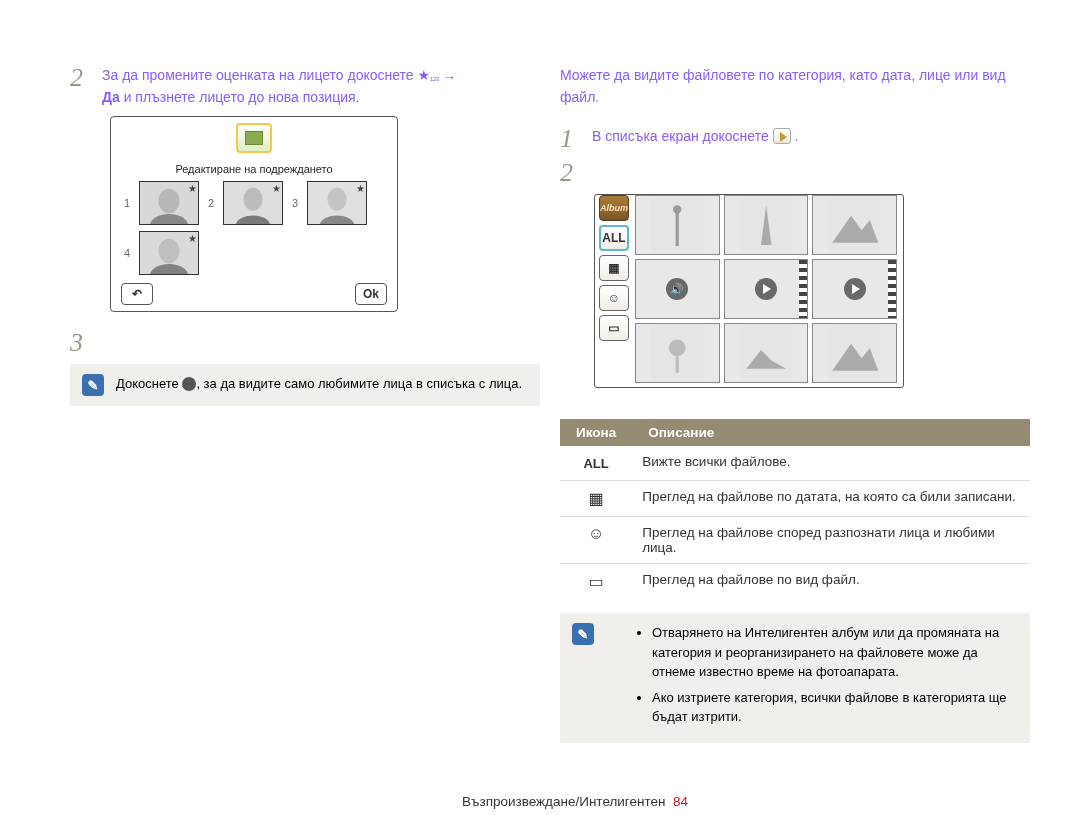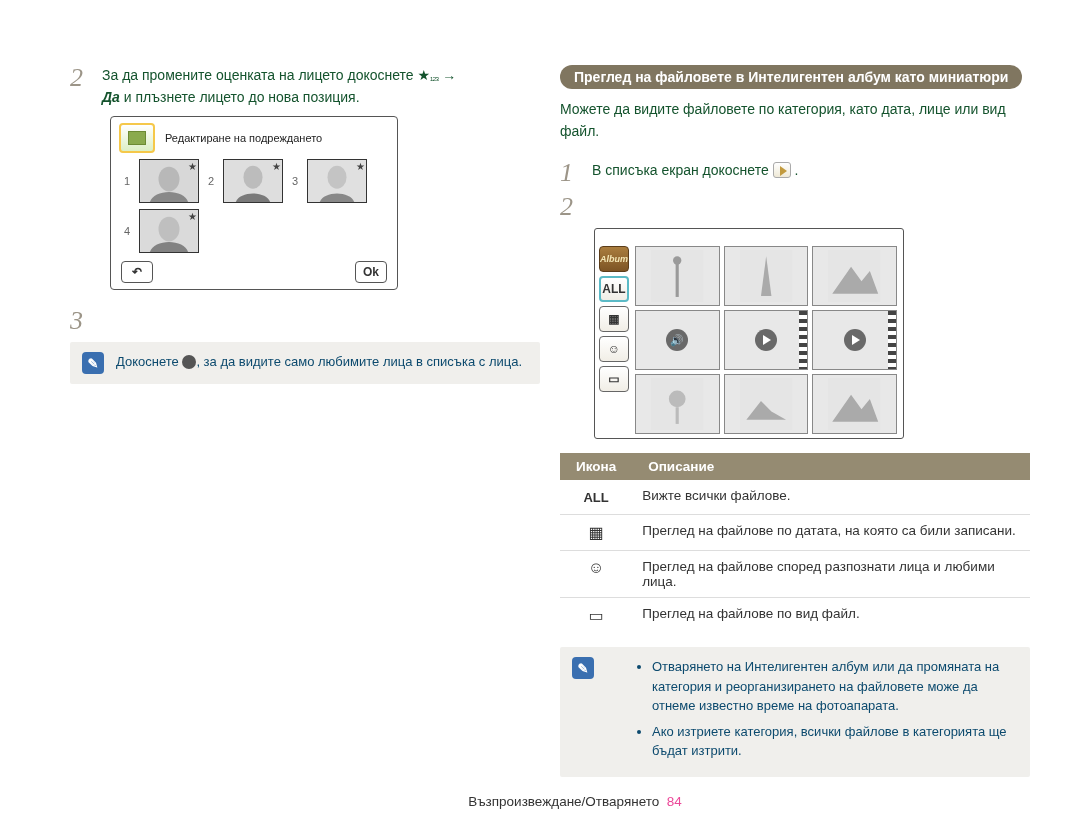--- a/index.html
+++ b/index.html
@@ -22,22 +22,22 @@
     margin-bottom: 48px;
   }
   .columns { display: flex; gap: 20px; }
   .col { width: 470px; }
 
   .step-row { display: flex; align-items: flex-start; gap: 14px; margin-bottom: 8px; }
   .step-num {
     font-style: italic; font-size: 26px; font-family: Georgia, serif;
     color: #9c9588; line-height: 1; min-width: 18px;
   }
-  .step-text { line-height: 1.55; color: #14532d; flex: 1; }
-  .bold { font-weight: bold; font-style: italic; }
+  .step-text { line-height: 1.55; color: #8b5cf6; flex: 1; }
+  .bold { font-weight: bold; }
   .arrow { font-weight: bold; }
 
   .glyph-star::before { content: "★"; font-size: 14px; }
   .glyph-star123 { display: inline-block; }
   .glyph-star123::after { content: "₁₂₃"; font-size: 10px; letter-spacing: -1px; }
   .glyph-ok-text { font-weight: bold; font-size: 13px; }
   .glyph-play {
     display: inline-block; width: 18px; height: 16px; vertical-align: text-bottom;
     position: relative; border: 1px solid #aaa; border-radius: 3px;
     background: linear-gradient(#fff,#efe9d6);
@@ -47,21 +47,21 @@
     border-left: 7px solid #c29a3e; border-top: 5px solid transparent; border-bottom: 5px solid transparent;
   }
   .glyph-calendar, .glyph-person, .glyph-folder { display:inline-block; width:18px; text-align:center; font-size:16px; }
 
   
   .camera-screen {
     width: 288px; margin: 8px 0 18px 40px;
     border: 1.5px solid #555; border-radius: 4px;
     padding: 6px 8px 6px 8px; background: #fff;
   }
-  .cs-top { display: flex; align-items: center; gap: 10px; }
+  .cs-top { display: flex; align-items: center; gap: 10px; flex-direction: column; }
   .cs-album-icn {
     width: 36px; height: 30px; border: 2px solid #f5c84a; border-radius: 4px;
     background: linear-gradient(#fff,#dcefc5);
     display:flex;align-items:center;justify-content:center;
   }
   .cs-album-icn div{width:18px;height:14px;background:#8aaa4d;border:1px solid #6c8a33;}
   .cs-title { font-size: 11px; color:#222; }
   .cs-grid { display: grid; grid-template-columns: 12px 60px 12px 60px 12px 60px; grid-auto-rows: 44px; gap: 6px 6px; padding: 6px 2px 4px 2px; align-items:center;}
   .cs-idx { font-size: 11px; color:#666; text-align:center; }
   .face-thumb { width:60px; height:44px; border:1px solid #333; background:#e2e2e2; position:relative; overflow:hidden;}
@@ -69,38 +69,38 @@
   .face-star { position:absolute; top:1px; right:1px; font-size:10px; color:#444; }
   .cs-bottom { display:flex; justify-content:space-between; padding:4px 2px 0 2px; }
   .cs-btn { border:1.5px solid #555; border-radius:4px; height:22px; min-width:32px; display:flex;align-items:center;justify-content:center; font-size:12px; font-weight:bold; background:#fff; }
 
   ul.bullets { margin: 4px 0 14px 44px; padding: 0; list-style: none; }
   ul.bullets li::before { content: "• "; color:#555; }
   ul.bullets li { line-height: 1.55; color:#222; font-size: 13.5px; }
 
   .note-box {
     display:flex; gap:12px; background:#f0efec; padding:10px 12px; border-radius:2px;
-    color:#0c4a6e; font-size:13px; line-height:1.5; align-items:flex-start;
+    color:#000000; font-size:13px; line-height:1.5; align-items:flex-start;
   }
   .note-icon {
     width:22px; height:22px; border-radius:4px; background:#3a6fb0;
     color:#fff; display:flex;align-items:center;justify-content:center; font-weight:bold; flex:0 0 22px;
     font-size:14px;
   }
   .note-icon::before { content:"✎"; font-size:13px; }
 
   
   .pill {
     background:#807660; color:#fff; font-weight:bold; font-size:14px;
     border-radius:12px; padding:4px 14px; display:inline-block; margin-bottom:10px;
   }
   .right-fig {
-    width: 310px; margin: 8px 0 14px 34px;
+    width: 310px; margin: 8px 0 31px 34px;
     border: 1.5px solid #555; border-radius: 3px;
-    background: #fff; padding: 17px 6px 4px 4px;
+    background: #fff; padding: 0 6px 4px 4px;
     display:flex; gap:6px;
   }
   .rf-sidebar { display:flex; flex-direction:column; gap:4px; }
   .rf-btn {
     width:30px; height:26px; border:1.5px solid #666; border-radius:4px;
     background:linear-gradient(#fff,#f1eee6); display:flex;align-items:center;justify-content:center;
     font-size:12px; font-weight:bold; color:#333;
   }
   .rf-btn.album { background:linear-gradient(#aa7d3e,#7d5424); border-color:#5a3c19; color:#f3e5b3; font-style:italic; font-size:9px; }
   .rf-btn.active { border:2px solid #5bbac6; }
@@ -126,21 +126,21 @@
   table.icon-table tr:last-child td { border-bottom: none; }
   .all-tag { font-weight: bold; font-size: 13px; }
 
   .note-box ul { margin: 0; padding-left: 14px; }
   .note-box ul li { margin-bottom: 6px; margin-left: 32px; }
 
   .footer {
     position: absolute; left:0; right:0; bottom: 6px;
     text-align: center; color:#333; font-size:13.5px;
   }
-  .footer .pg { color:#ec4899; }
+  .footer .pg { color:#b91c1c; }
   .dot-icon{display:inline-block;width:14px;height:14px;border-radius:50%;background:#555;vertical-align:text-bottom;}
 </style>
 </head>
 <body>
 
 <div class="page-inner">
 
 
   <div class="columns">
 
@@ -219,21 +219,20 @@
         <div class="note-icon"></div>
         <div>
           <span>Докоснете </span><span class="dot-icon"></span><span>, за да видите само любимите лица в списъка с лица.</span>
         </div>
       </div>
 
     </div>
 
     <div class="col">
 
-      <div class="pill">Преглед на файловете в Интелигентен албум като миниатюри</div>
 
       <div class="step-text" style="margin-bottom:18px;">Можете да видите файловете по категория, като дата, лице или вид файл.</div>
 
       <div class="step-row">
         <div class="step-num">1</div>
         <div class="step-text">
           <span>В списъка екран докоснете </span><span class="glyph-play"></span> .
         </div>
       </div>
 
@@ -343,16 +342,16 @@
         <ul>
           <li>Отварянето на Интелигентен албум или да промяната на категория и реорганизирането на файловете може да отнеме известно време на фотоапарата.</li>
           <li>Ако изтриете категория, всички файлове в категорията ще бъдат изтрити.</li>
         </ul>
       </div>
 
     </div>
   </div>
 
   <div class="footer">
-    <span>Възпроизвеждане/Отварянето</span>&nbsp;&nbsp;<span class="pg">84</span>
+    <span>Възпроизвеждане/Интелигентен</span>&nbsp;&nbsp;<span class="pg">84</span>
   </div>
 
 </div>
 
 </body></html>

